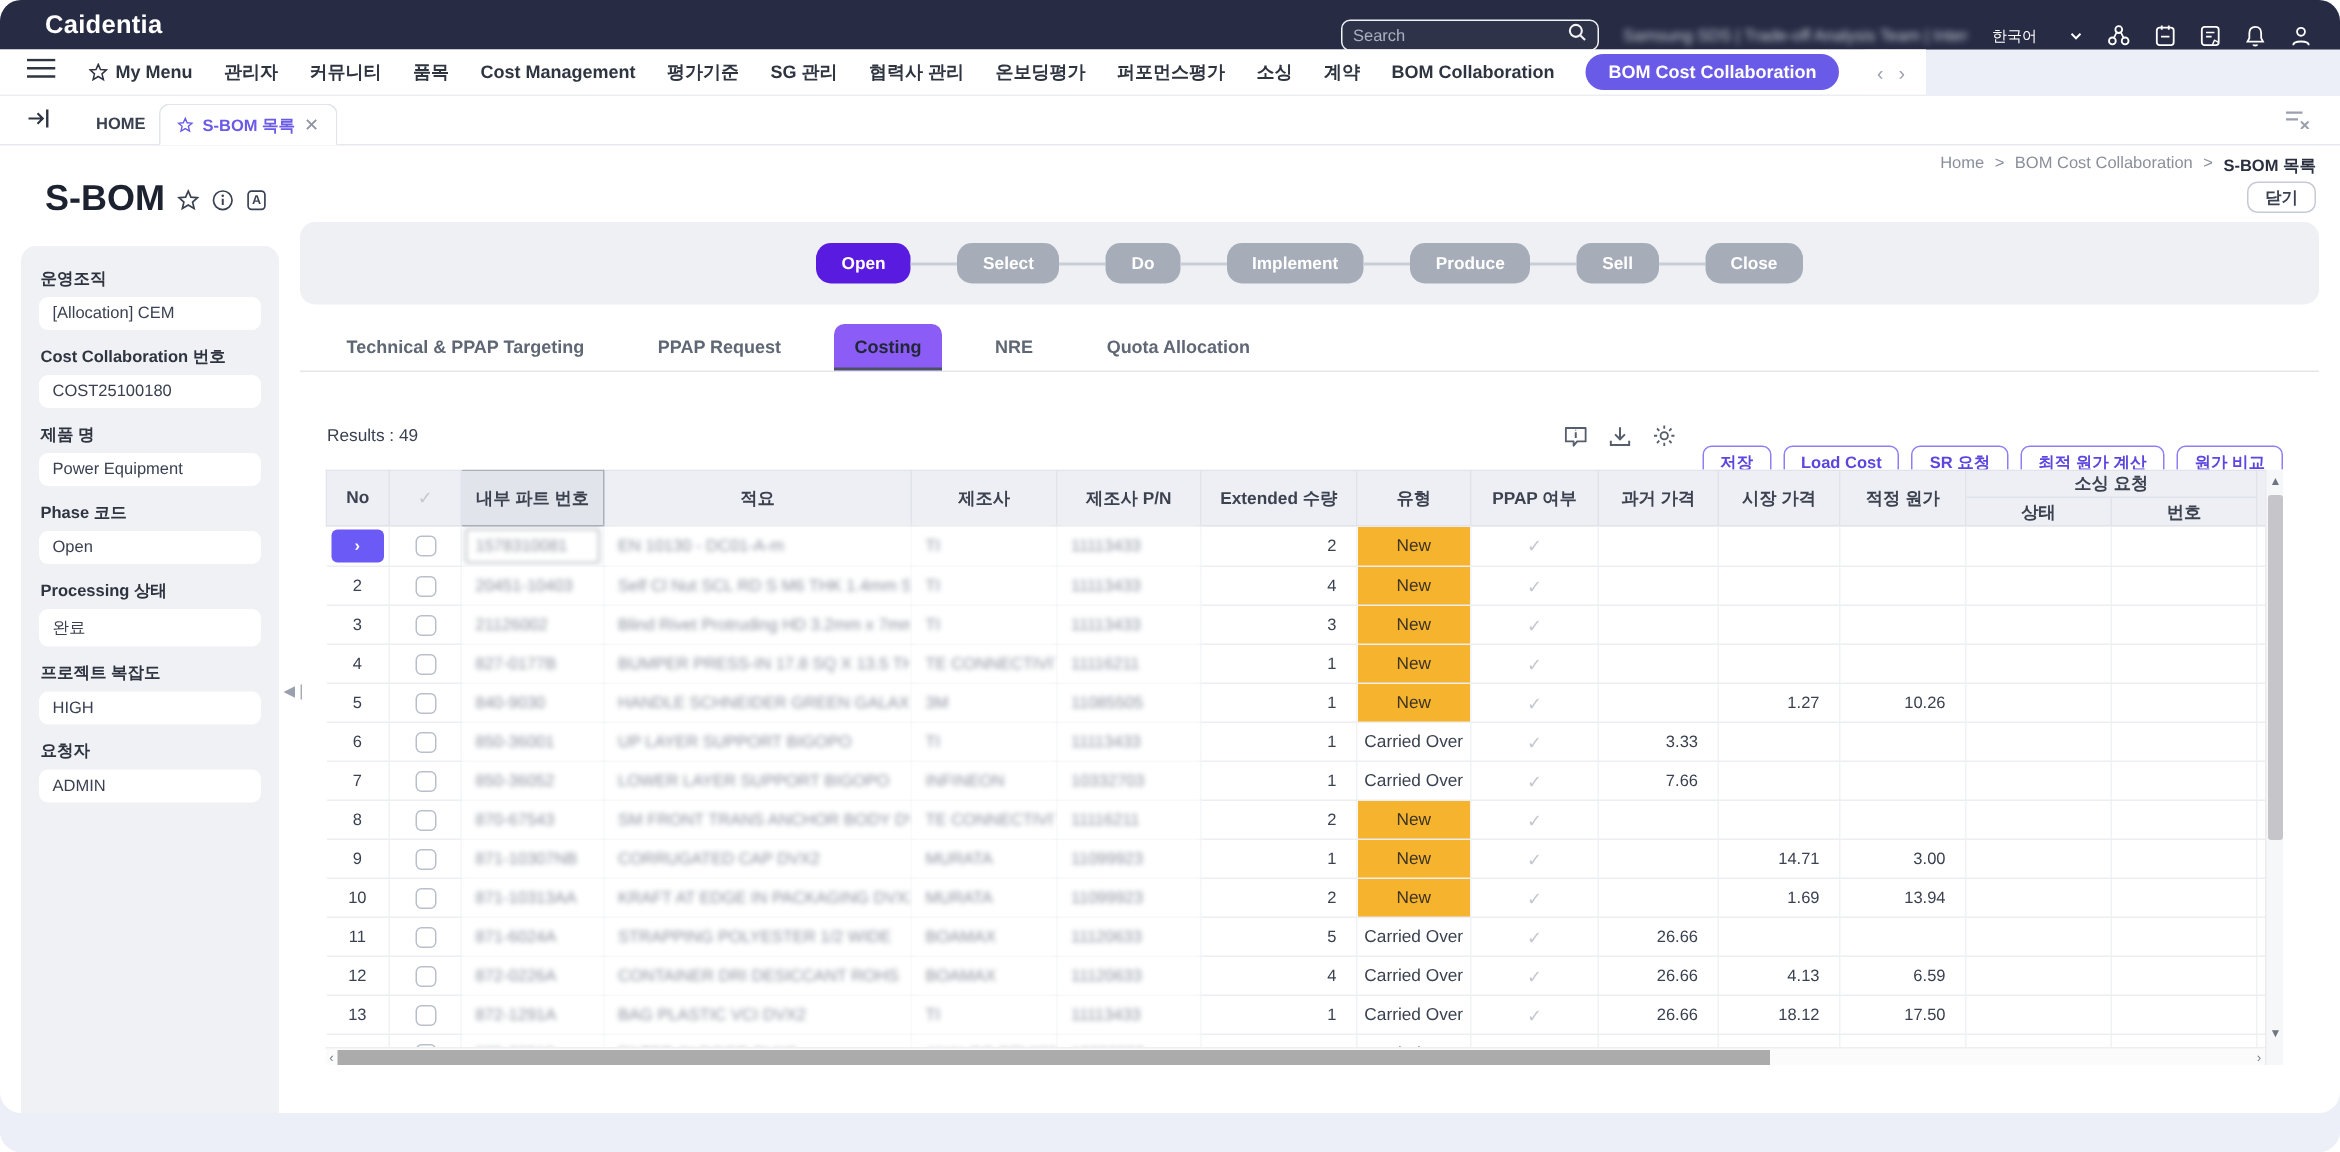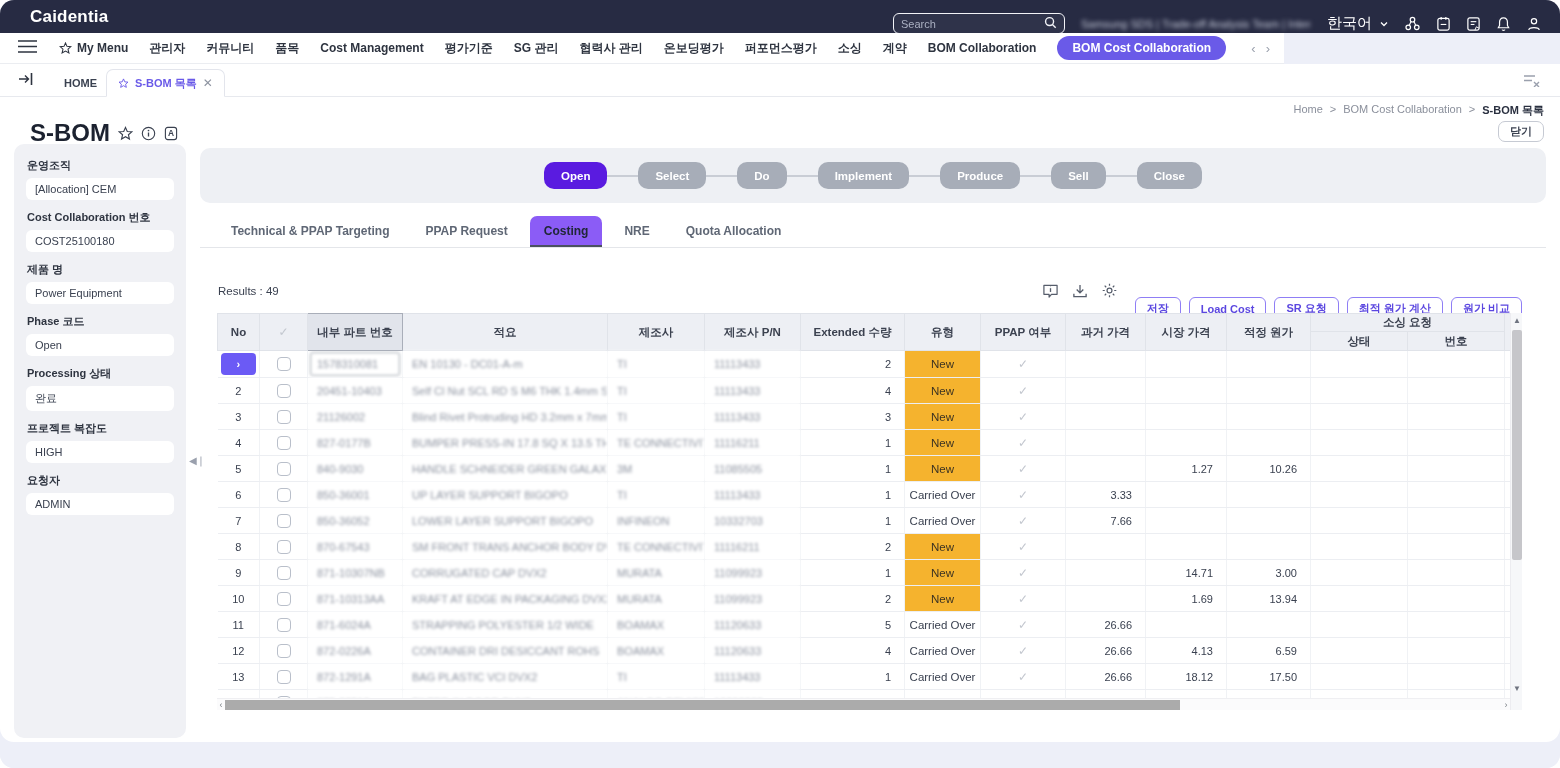--- a/index.html
+++ b/index.html
@@ -7,21 +7,21 @@
   .window { position:relative; width:1560px; height:768px; background:#edeff8; border-radius:14px; overflow:hidden; }
 
   
   .navbar { position:absolute; left:0; top:0; width:1560px; height:33px; background:#272b43; display:flex; align-items:center; }
   .brand { color:#fff; font-size:17px; font-weight:700; letter-spacing:.2px; margin-left:30px; }
   .nav-right { position:absolute; right:18px; top:0; height:47px; display:flex; align-items:center; gap:16px; }
   .searchbox { display:flex; align-items:center; width:172px; height:21px; border:1.5px solid #f2f3f7; border-radius:6px; padding:0 7px; background:rgba(255,255,255,0.04); }
   .searchbox input { flex:1; background:transparent; border:0; outline:0; color:#e8eaf2; font-size:11px; font-family:"Liberation Sans",sans-serif; min-width:0; }
   .searchbox input::placeholder { color:#aab0c2; }
   .user-info { color:#c6cad9; font-size:11px; filter:blur(2px); white-space:nowrap; max-width:230px; overflow:hidden; }
-  .lang { color:#fff; font-size:15px; display:flex; align-items:center; gap:8px; cursor:pointer; }
+  .lang { color:#fff; font-size:10px; display:flex; align-items:center; gap:22px; cursor:pointer; }
   .nav-icons { display:flex; align-items:center; gap:15px; }
   .nav-icons svg { display:block; }
 
   
   .menubar { position:absolute; left:0; top:33px; width:1284px; height:31px; background:#fff; border-bottom:1px solid #ebedf1; display:flex; align-items:center; overflow:hidden; }
   .hamburger { margin:0 22px 0 18px; cursor:pointer; }
   .menu-items { display:flex; align-items:center; gap:21px; white-space:nowrap; }
   .menu-item { font-size:12px; font-weight:700; color:#2e3440; cursor:pointer; display:flex; align-items:center; gap:5px; }
   .menu-item.active { background:#6a5ae8; color:#fff; padding:5px 15px; border-radius:999px; }
   .menu-scroll { position:absolute; right:0; top:0; height:100%; background:#fff; display:flex; align-items:center; gap:10px; padding:0 14px 0 8px; color:#9aa0ad; font-size:13px; }
@@ -38,35 +38,35 @@
   
   .breadcrumb { position:absolute; right:16px; top:103px; font-size:11px; color:#8a8f9b; display:flex; gap:7px; }
   .breadcrumb .crumb { cursor:pointer; }
   .breadcrumb .crumb.last { color:#2a3040; font-weight:700; cursor:default; }
   .title-row { position:absolute; left:30px; top:119px; display:flex; align-items:center; gap:8px; }
   .page-title { font-size:24px; font-weight:800; color:#1c2230; }
   .title-row svg { display:block; cursor:pointer; }
   .btn-close-page { position:absolute; right:16px; top:121px; height:21px; padding:0 11px; background:#fff; border:1px solid #c6cad3; border-radius:7px; font-size:11px; font-weight:700; color:#3a4150; cursor:pointer; font-family:"Liberation Sans",sans-serif; }
 
   
-  .sidebar { position:absolute; left:14px; top:144px; width:172px; height:594px; background:#f0f1f5; border-radius:10px; padding:13px 12px; }
+  .sidebar { position:absolute; left:14px; top:164px; width:172px; height:594px; background:#f0f1f5; border-radius:10px; padding:13px 12px; }
   .sb-label { font-size:11px; font-weight:700; color:#2e3440; margin:10px 0 5px 1px; }
   .sb-label:first-child { margin-top:1px; }
   .sb-value { background:#fff; border-radius:6px; padding:5px 9px; font-size:11px; color:#3a4150; min-height:22px; }
   .sb-handle { position:absolute; left:189px; top:455px; color:#9aa0ad; font-size:10px; }
 
   
   .main { position:absolute; left:200px; top:148px; width:1346px; }
   .stepper-panel { height:55px; background:#eef0f4; border-radius:10px; display:flex; align-items:center; justify-content:center; }
   .stepper { display:flex; align-items:center; }
   .phase { height:27px; display:flex; align-items:center; justify-content:center; padding:0 17px; border-radius:10px; background:#a7adb8; color:#fff; font-size:11.5px; font-weight:700; cursor:pointer; }
   .phase.active { background:#5a1be0; }
   .connector { width:31px; height:2px; background:#c9cdd5; }
 
-  .content-tabs { display:flex; align-items:flex-end; gap:8px; margin-top:13px; border-bottom:1px solid #e4e6ea; padding-left:17px; }
+  .content-tabs { display:flex; align-items:flex-end; gap:21px; margin-top:13px; border-bottom:1px solid #e4e6ea; padding-left:17px; }
   .ctab { font-size:12px; font-weight:700; color:#5f6775; padding:8px 14px 9px; cursor:pointer; }
   .ctab.active { color:#202736; background:#8b5cf6; border-radius:7px 7px 0 0; box-shadow:inset 0 -2px 0 #4a5160; }
 
   .results-row { display:flex; align-items:center; margin-top:30px; padding:0 24px 0 18px; height:25px; }
   .results-label { font-size:11.5px; color:#3a4150; }
   .results-right { margin-left:auto; display:flex; align-items:center; gap:13px; }
   .tool-icons { display:flex; align-items:center; gap:13px; margin-right:4px; }
   .tool-icons svg { display:block; cursor:pointer; }
   .action-btns { display:flex; gap:8px; }
   .abtn { height:24px; padding:0 11px; background:#fff; border:1px solid #8f7ef5; border-radius:6px; color:#5b47e0; font-size:11px; font-weight:700; cursor:pointer; font-family:"Liberation Sans",sans-serif; white-space:nowrap;margin-top:36px; }

